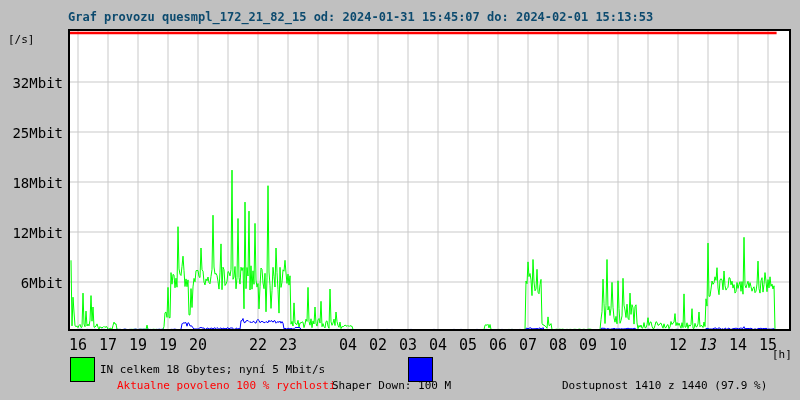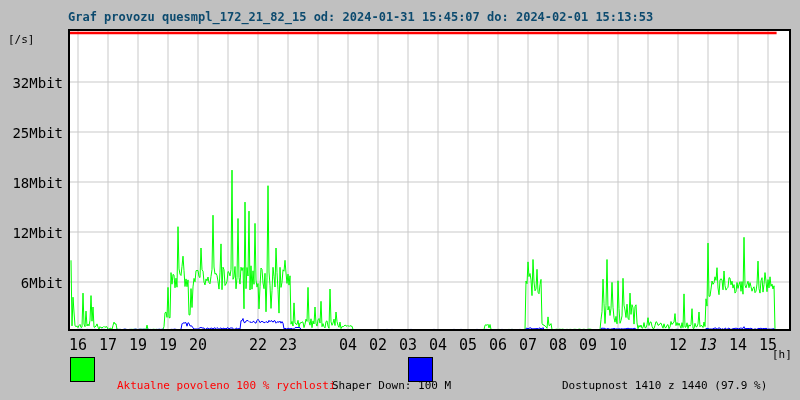--- a/index.html
+++ b/index.html
@@ -86,20 +86,21 @@
       <div class="xtick" style="left: 606px;">10</div>
       <div class="xtick" style="left: 666px;">12</div>
       <div class="xtick" style="left: 696px; font-style: italic;">13</div>
       <div class="xtick" style="left: 726px;">14</div>
       <div class="xtick" style="left: 756px;">15</div>
     </div>
 
   <div class="xunit">[h]</div>
 
   <div class="swatch" style="left: 70px; background: rgb(0, 255, 0);" id="in-swatch"></div>
+  <div class="legend-label" style="left:100px;">IN celkem 18 Gbytes; nyní 5 Mbit/s</div>
 
   <div class="swatch" style="left: 408px; background: rgb(0, 0, 255);" id="out-swatch"></div>
 
   <div class="status-text" style="left: 117px; color: rgb(255, 0, 0);" id="allowed-text">Aktualne povoleno 100 % rychlosti</div>
   <div class="status-text" style="left:332px;">Shaper Down: 100 M</div>
   <div class="status-text" style="left:562px;">Dostupnost 1410 z 1440 (97.9 %)</div>
 
 </div>
 
 </body></html>

